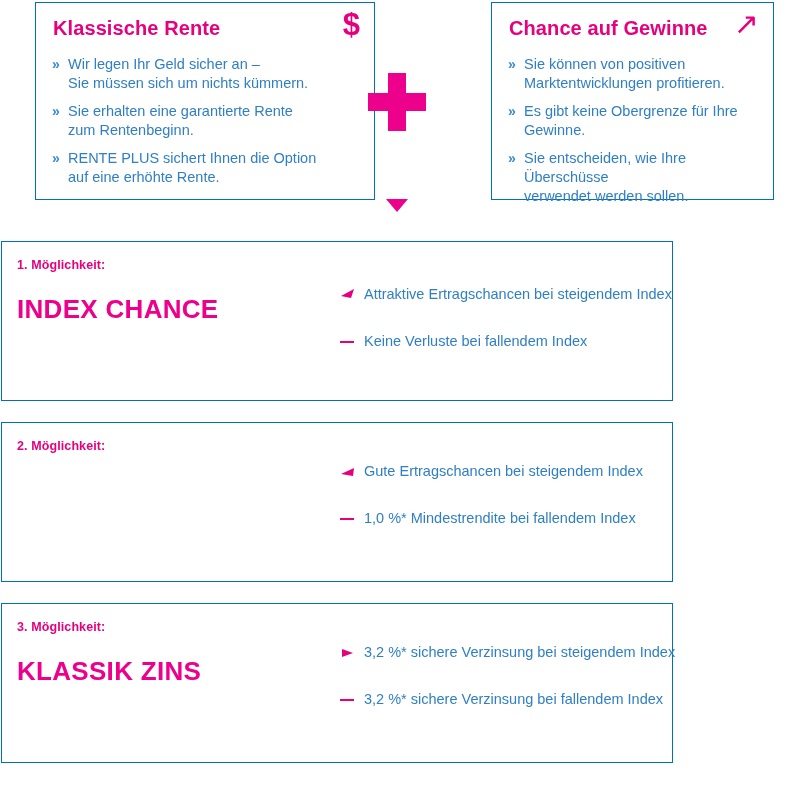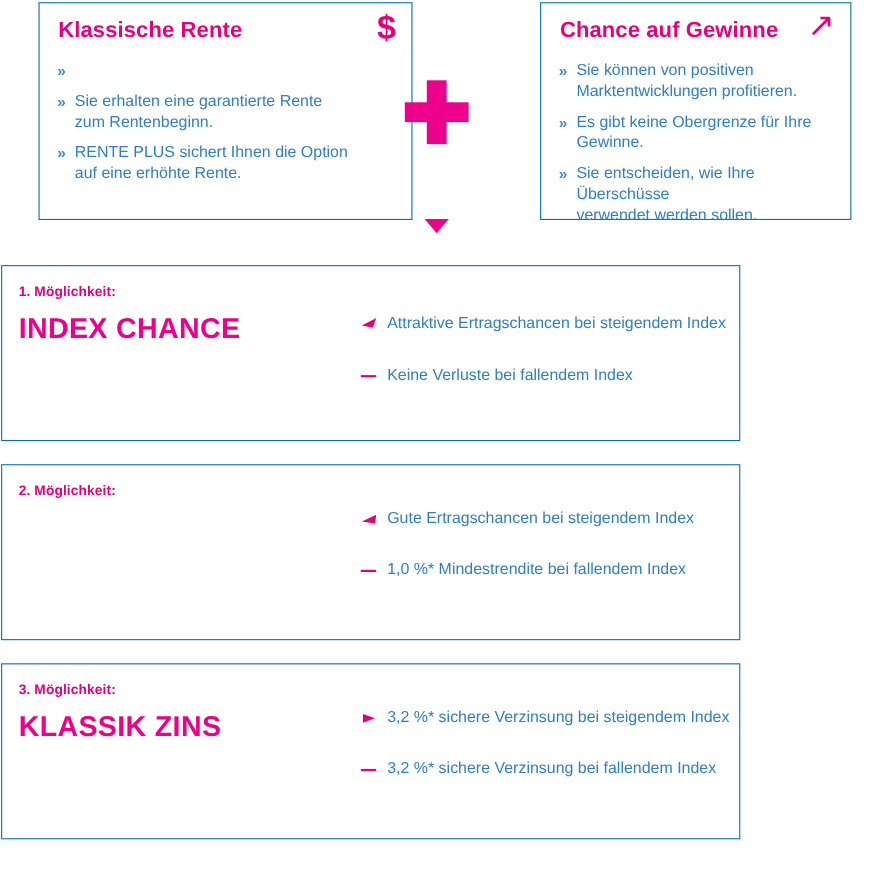--- a/index.html
+++ b/index.html
@@ -114,31 +114,31 @@
     position: absolute;
     top: 16px;
     left: 15px;
     color: #E6007E;
     font-size: 12.5px;
     font-weight: bold;
     letter-spacing: 0.1px;
   }
   .opt-name {
     position: absolute;
-    top: 41px;
+    top: 52px;
     left: 15px;
     color: #EC008C;
     font-size: 26px;
     font-weight: bold;
     letter-spacing: 0.3px;
   }
 
   .opt-points {
     position: absolute;
-    left: 326px;
+    left: 338px;
     right: 14px;
     text-align: center;
   }
   #points-1 { top: 44px; }
   #points-2 { top: 40px; }
   #points-3 { top: 40px; }
 
   .opt-point {
     display: flex;
     align-items: flex-start;
@@ -189,20 +189,22 @@
 </style>
 </head>
 <body>
 
 <div class="card top-card" id="card-classic">
   <div class="top-title">Klassische Rente</div>
   <div class="corner-icon dollar-glyph">$</div>
   <div class="top-list">
     <div class="top-li">
       <span class="chev">»</span>
+      <span class="top-li-text">Wir legen Ihr Geld sicher an –
+Sie müssen sich um nichts kümmern.</span>
     </div>
     <div class="top-li">
       <span class="chev">»</span>
       <span class="top-li-text">Sie erhalten eine garantierte Rente
 zum Rentenbeginn.</span>
     </div>
     <div class="top-li">
       <span class="chev">»</span>
       <span class="top-li-text">RENTE PLUS sichert Ihnen die Option
 auf eine erhöhte Rente.</span>

